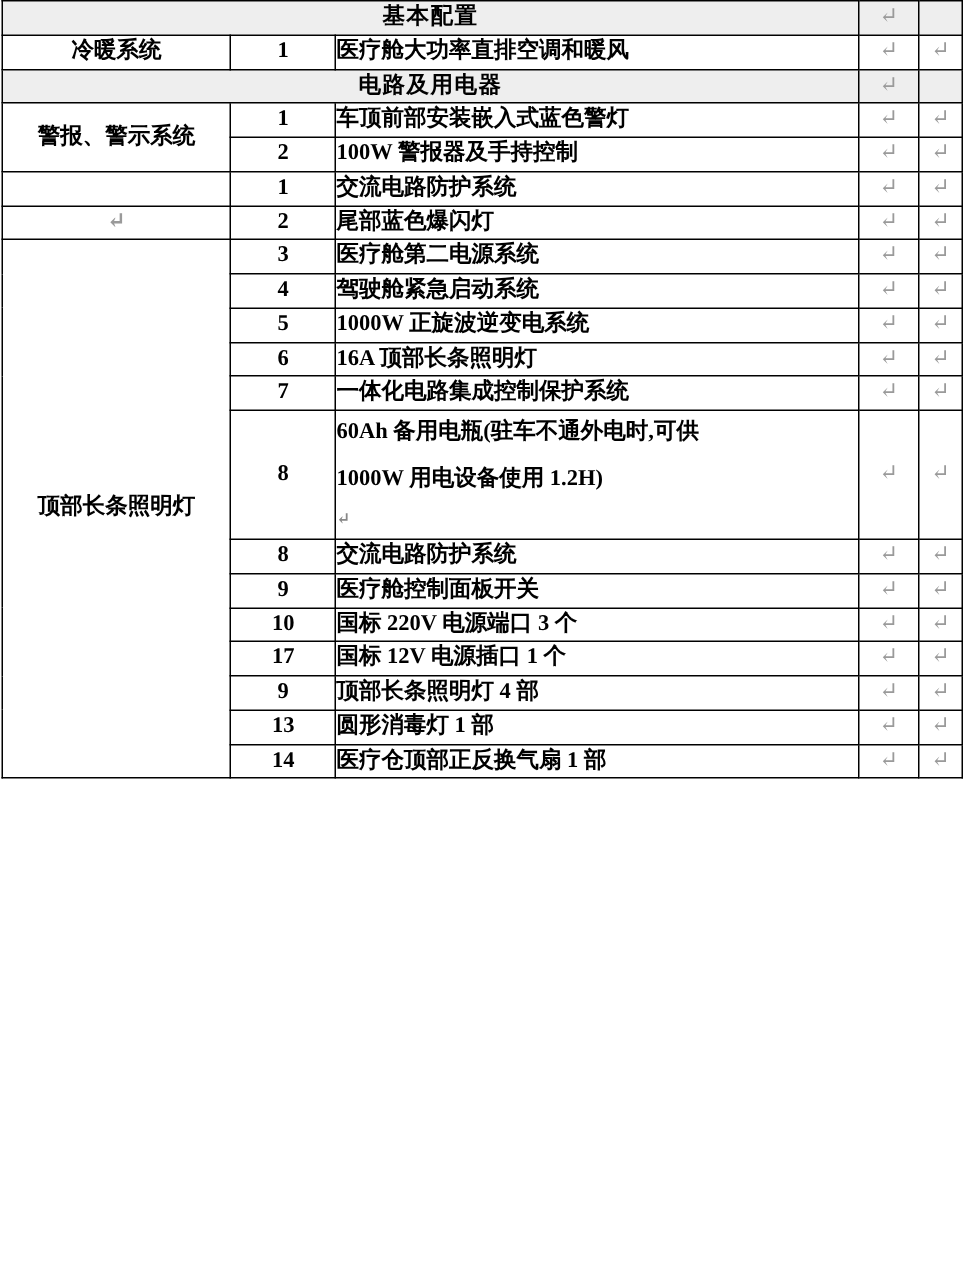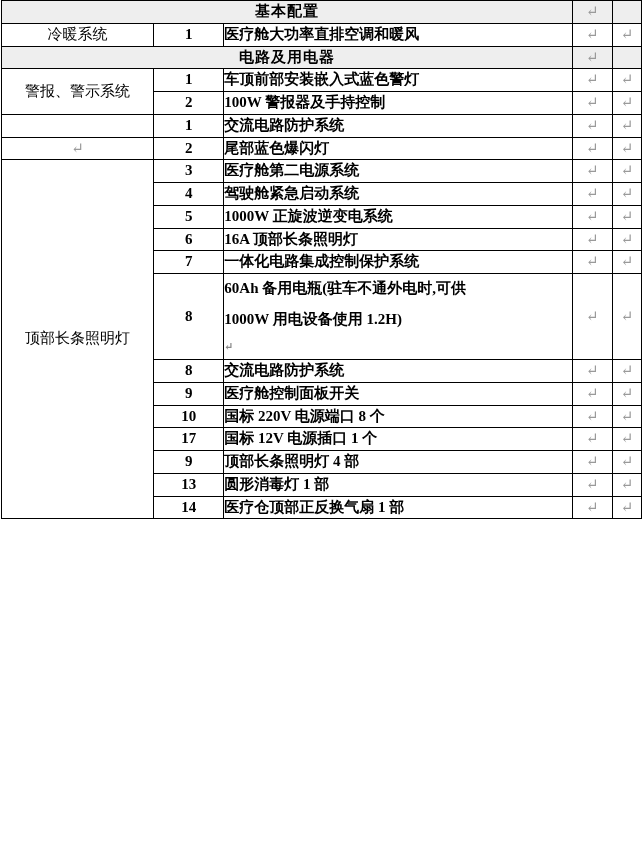--- a/index.html
+++ b/index.html
@@ -46,21 +46,21 @@
     font-weight: bold;
     font-size: 16px;
     letter-spacing: 1px;
     padding: 8px 4px;
   }
   .hdr-blank {
     background: #eeeeee;
   }
   .cat {
     text-align: center;
-    font-weight: normal;
+    font-weight: bold;
     font-size: 15.5px;
     padding: 6px 4px;
   }
   .num {
     text-align: center;
     font-weight: bold;
     font-size: 15px;
     padding: 8px 4px;
   }
   .desc {
@@ -203,21 +203,21 @@
         <td class="blankcell mark">↵</td>
       </tr>
       <tr>
         <td class="num">9</td>
         <td class="desc">医疗舱控制面板开关</td>
         <td class="mark">↵</td>
         <td class="blankcell mark">↵</td>
       </tr>
       <tr>
         <td class="num">10</td>
-        <td class="desc">国标 220V 电源端口 8 个</td>
+        <td class="desc">国标 220V 电源端口 3 个</td>
         <td class="mark">↵</td>
         <td class="blankcell mark">↵</td>
       </tr>
       <tr>
         <td class="num">17</td>
         <td class="desc">国标 12V 电源插口 1 个</td>
         <td class="mark">↵</td>
         <td class="blankcell mark">↵</td>
       </tr>
       <tr>

